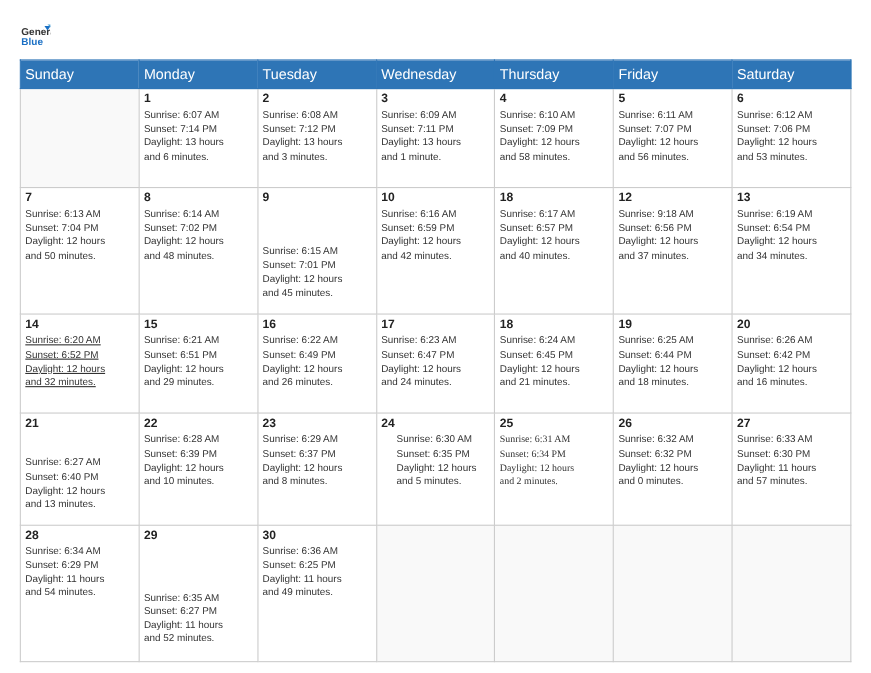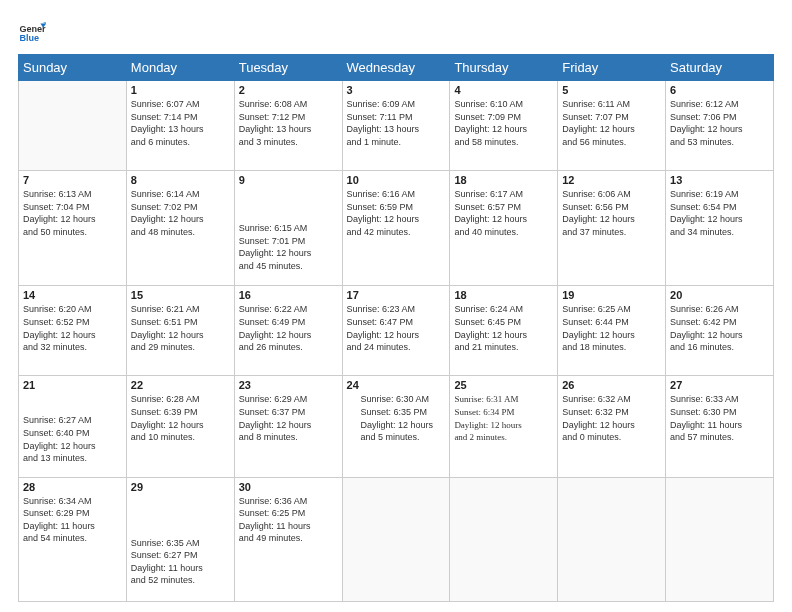--- a/index.html
+++ b/index.html
@@ -201,37 +201,37 @@
           </td>
           <td>
             <span class="day-num">18</span>
             <div class="cell-text" style="white-space: pre-line;">Sunrise: 6:17 AM
 Sunset: 6:57 PM
 Daylight: 12 hours
 and 40 minutes.</div>
           </td>
           <td>
             <span class="day-num">12</span>
-            <div class="cell-text" style="white-space: pre-line;">Sunrise: 6:06 AM
+            <div class="cell-text" style="white-space: pre-line;">Sunrise: 9:18 AM
 Sunset: 6:56 PM
 Daylight: 12 hours
 and 37 minutes.</div>
           </td>
           <td>
             <span class="day-num">13</span>
             <div class="cell-text" style="white-space: pre-line;">Sunrise: 6:19 AM
 Sunset: 6:54 PM
 Daylight: 12 hours
 and 34 minutes.</div>
           </td>
         </tr>
         <tr>
           <td>
             <span class="day-num">14</span>
-            <div class="cell-text" style="white-space: pre-line;">Sunrise: 6:20 AM
+            <div class="cell-text" style="white-space: pre-line; text-decoration: underline;">Sunrise: 6:20 AM
 Sunset: 6:52 PM
 Daylight: 12 hours
 and 32 minutes.</div>
           </td>
           <td>
             <span class="day-num">15</span>
             <div class="cell-text" style="white-space: pre-line;">Sunrise: 6:21 AM
 Sunset: 6:51 PM
 Daylight: 12 hours
 and 29 minutes.</div>

